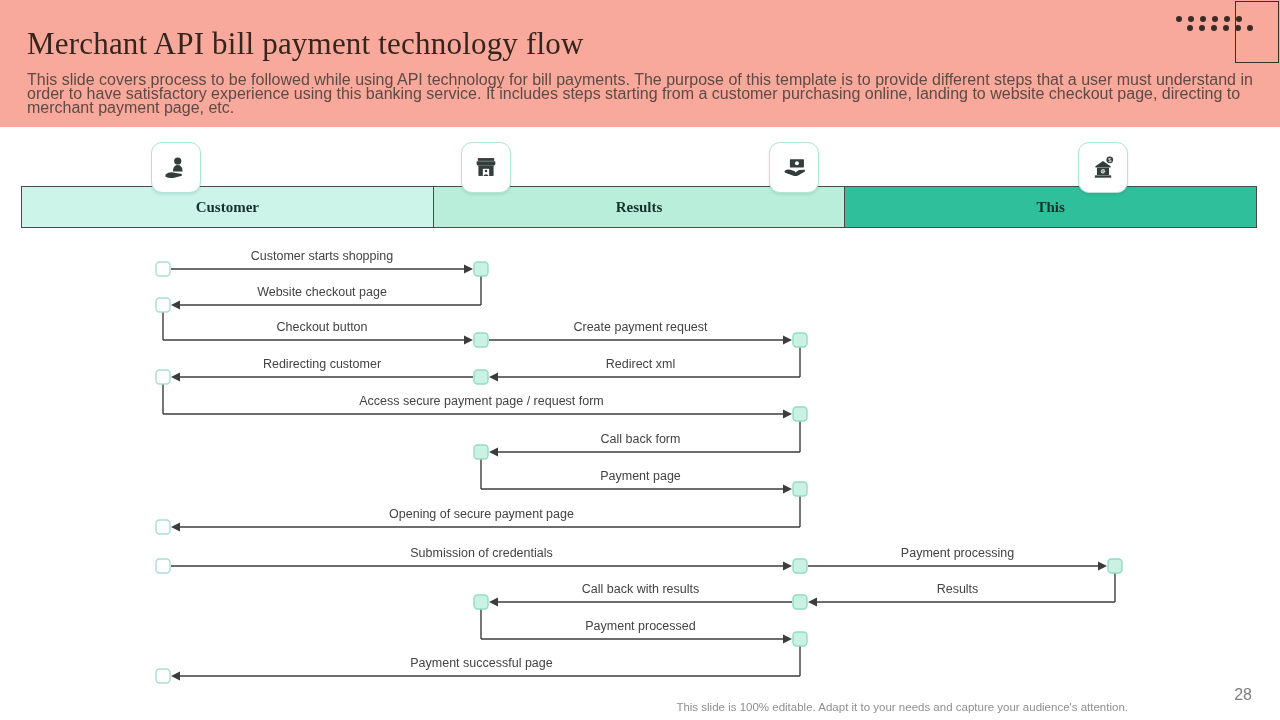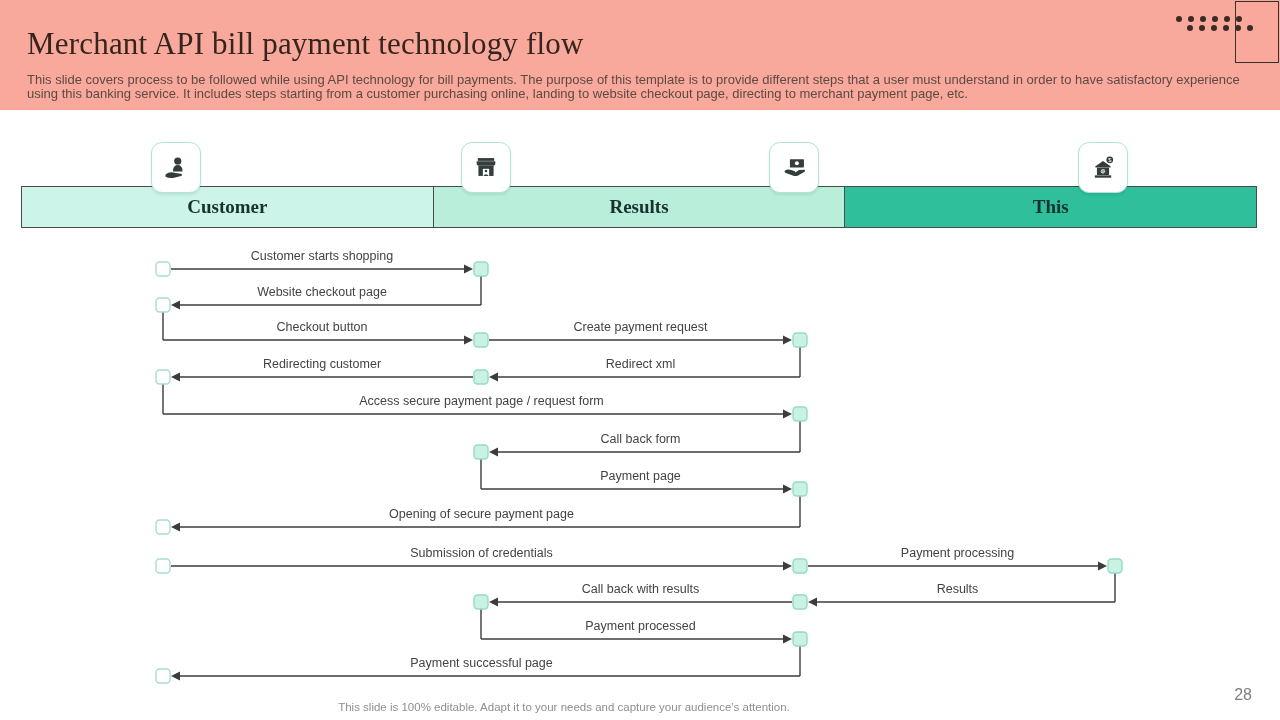--- a/index.html
+++ b/index.html
@@ -1,55 +1,55 @@
 <!DOCTYPE html>
 <html><head>
 <meta charset="utf-8">
 <style>
   html,body{margin:0;padding:0;}
   body{width:1280px;height:720px;position:relative;background:#ffffff;
        font-family:"Liberation Sans",sans-serif;overflow:hidden;}
 
   
-  .header{position:absolute;left:0;top:0;width:1280px;height:110px;background:#f8a99b;}
+  .header{position:absolute;left:0;top:0;width:1280px;height:127px;background:#f8a99b;}
   .title{position:absolute;left:27px;top:26px;font-family:"Liberation Serif",serif;
          font-size:31px;color:#35251e;letter-spacing:.2px;}
-  .desc{position:absolute;left:27px;top:73px;width:1235px;font-size:13px;
+  .desc{position:absolute;left:27px;top:73px;width:1235px;font-size:16px;
         line-height:14px;color:#5d4a45;}
   .decor-rect{position:absolute;left:1235px;top:1px;width:42px;height:60px;
               border:1.6px solid #3a2f2b;background:transparent;}
   .decor-dots{position:absolute;left:1176px;top:16px;}
   .dot-row{display:flex;gap:6px;}
   .dot-row.r2{margin-left:11px;margin-top:3px;}
   .dot{width:6px;height:6px;border-radius:50%;background:#3a2b27;}
 
   
   .band{position:absolute;left:21px;top:186px;width:1236px;height:42px;
         display:flex;border:1px solid #4a4a4a;box-sizing:border-box;}
   .band-cell{flex:1;display:flex;align-items:center;justify-content:center;
-             font-family:"Liberation Serif",serif;font-weight:bold;font-size:19px;
+             font-family:"Liberation Serif",serif;font-weight:bold;font-size:15px;
              color:#16322c;border-left:1px solid #4a4a4a;}
   .band-cell:first-child{border-left:none;}
 
   .icon-card{position:absolute;top:142px;width:48px;height:49px;background:#ffffff;
              border:1.5px solid #aee5d7;border-radius:11px;display:flex;
              align-items:center;justify-content:center;
              box-shadow:0 2px 3px rgba(0,0,0,0.08);z-index:3;}
   .icon-card svg{display:block;}
 
   
   #seq{position:absolute;left:0;top:0;width:1280px;height:720px;}
   .flow-label{font-family:"Liberation Sans",sans-serif;font-size:12.5px;fill:#434343;}
   .node-outline{fill:#ffffff;stroke:#a9ddd3;stroke-width:1.4;}
   .node-filled{fill:#c9f2e2;stroke:#93dcc8;stroke-width:1.4;}
   .flow-line{stroke:#3c3c3c;stroke-width:1.4;fill:none;}
   .flow-head{fill:#3c3c3c;stroke:none;}
 
   
-  .footer{position:absolute;left:0;bottom:7px;width:1128px;text-align:center;
+  .footer{position:absolute;left:0;bottom:7px;width:1128px;text-align:right;
           font-size:11.5px;color:#8f8f8f;}
   .page-num{position:absolute;right:28px;bottom:16px;font-size:16px;color:#7d7d7d;}
 </style>
 </head>
 <body>
 
 <div class="header">
   <div class="title">Merchant API bill payment technology flow</div>
   <div class="desc">This slide covers process to be followed while using API technology for bill payments. The purpose of this template is to provide different steps that a user must understand in order to have satisfactory experience using this banking service. It includes steps starting from a customer purchasing online, landing to website checkout page, directing to merchant payment page, etc.</div>
   <div class="decor-dots">

